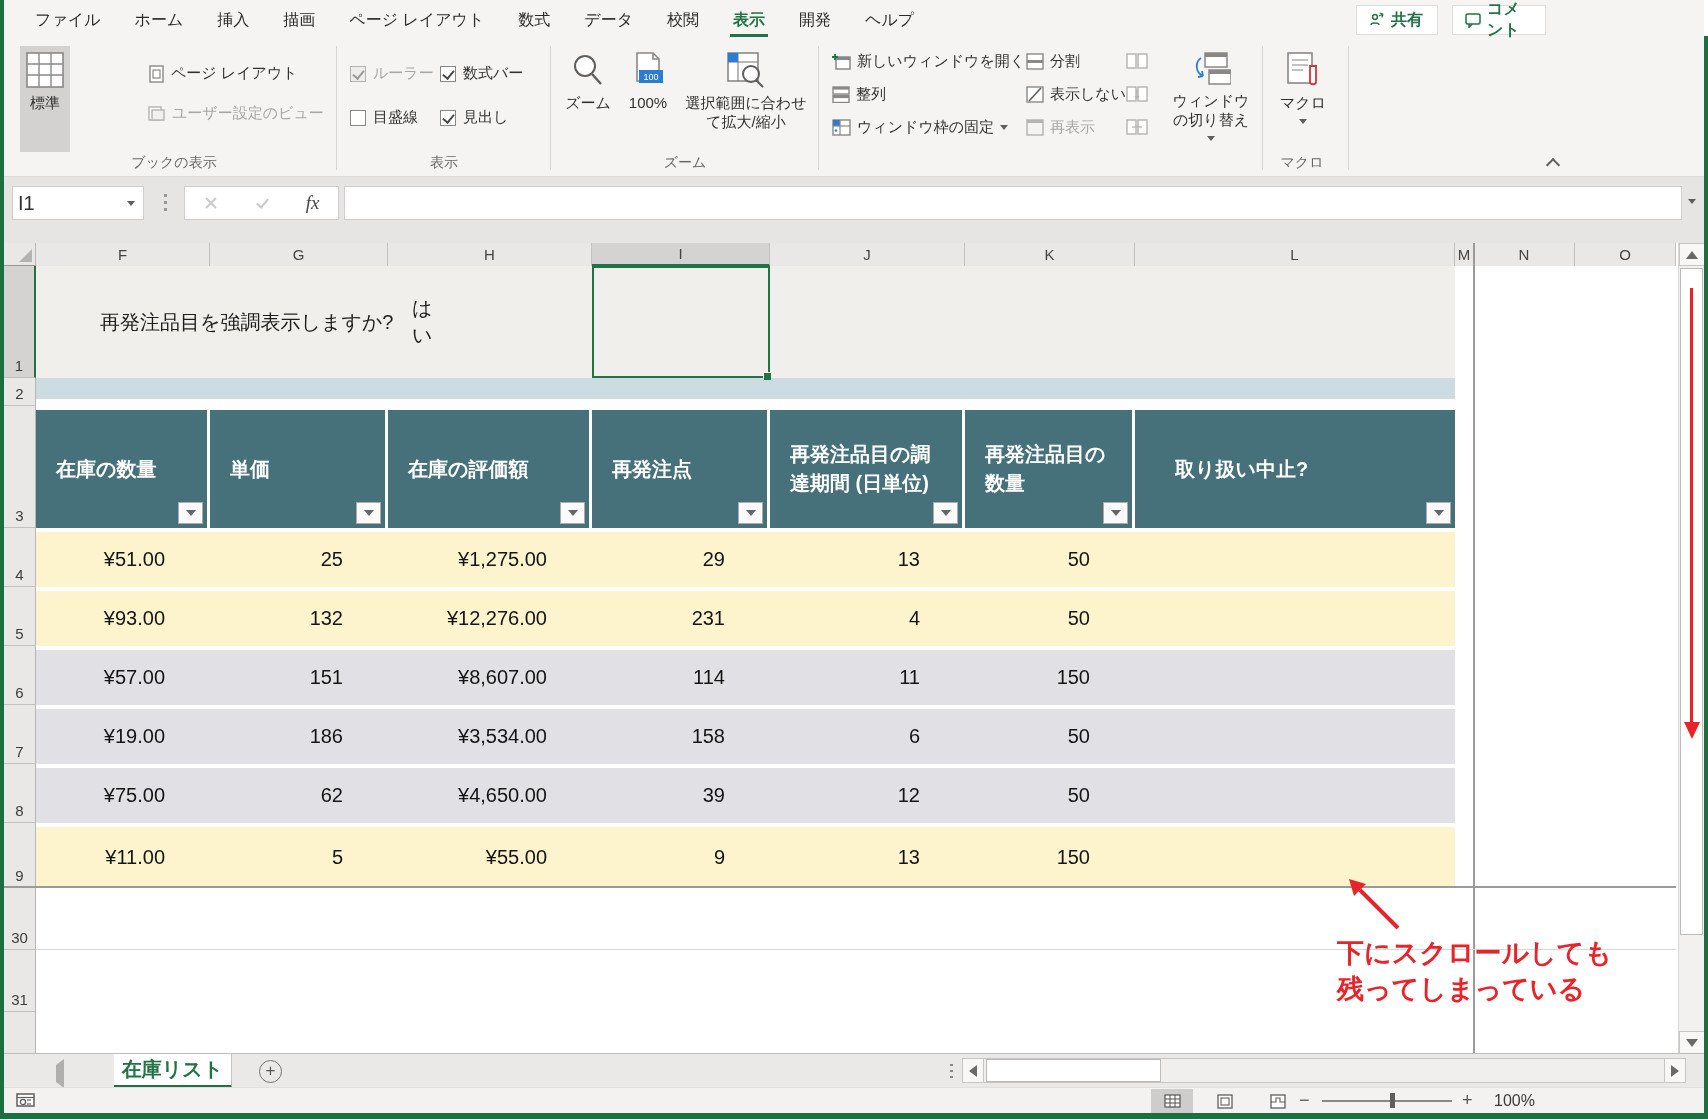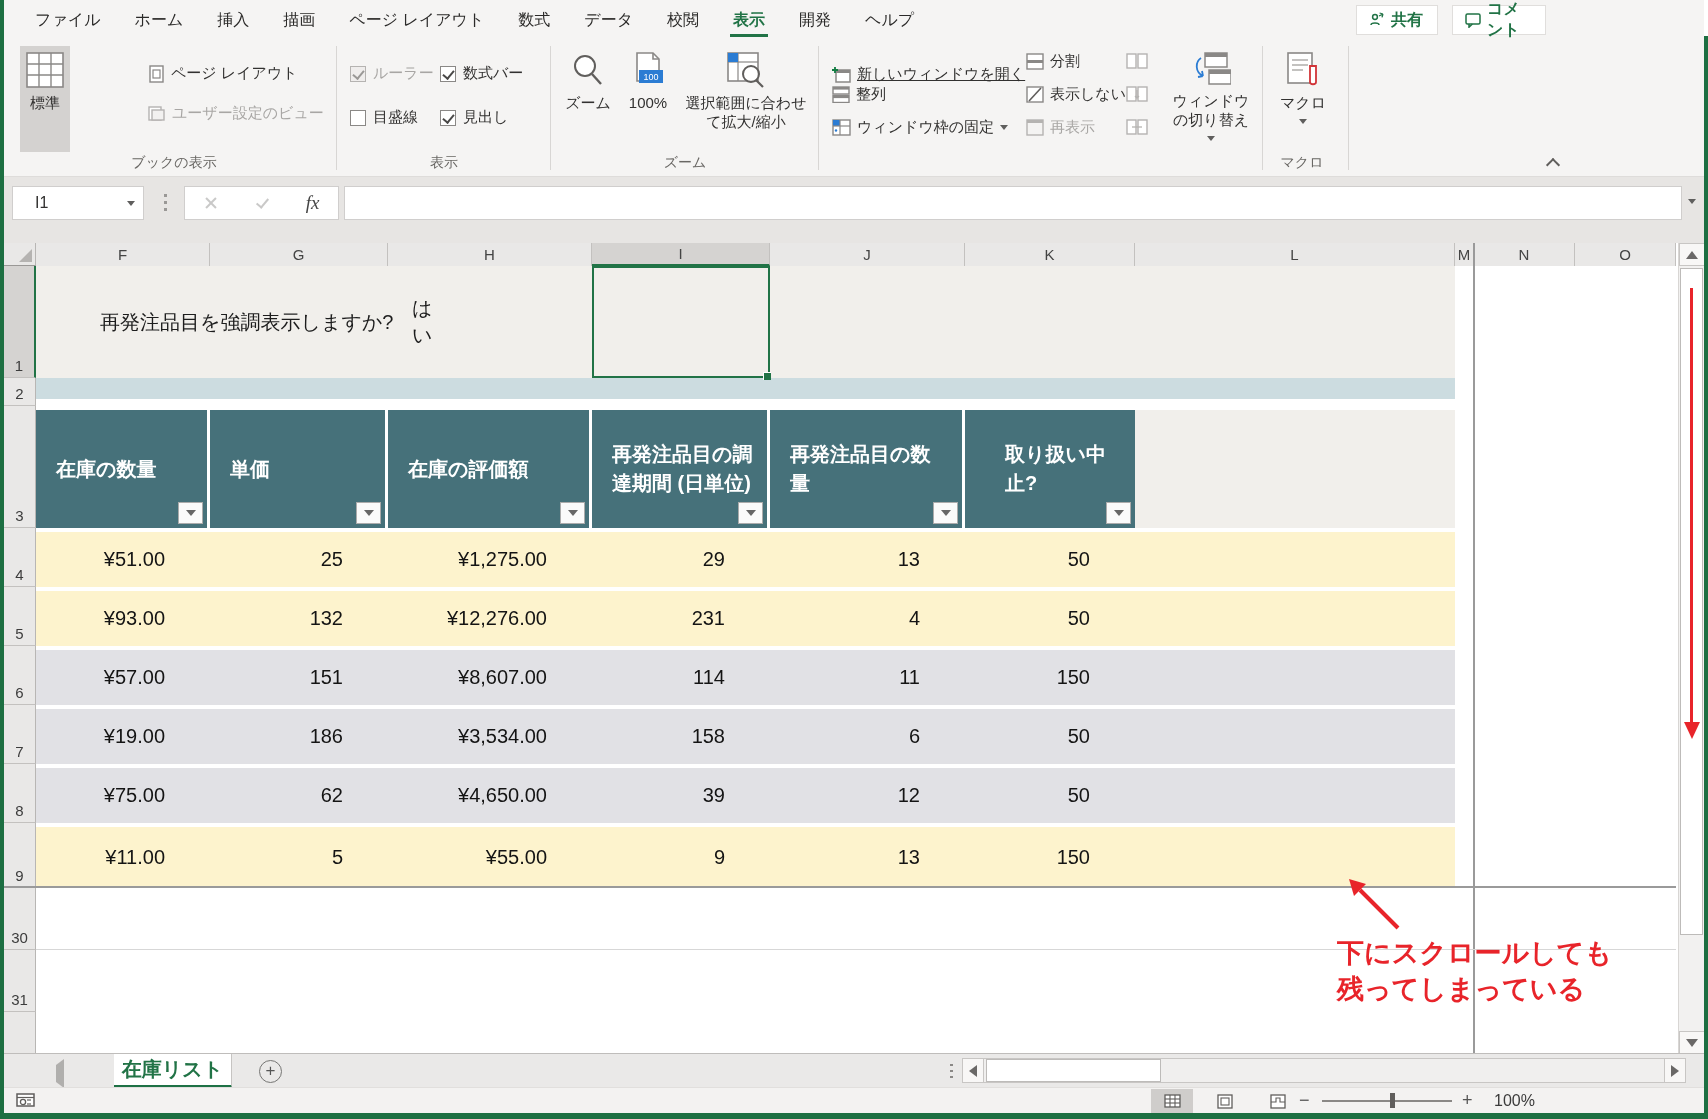--- a/index.html
+++ b/index.html
@@ -34,21 +34,21 @@
   .chk { position:absolute; display:flex; align-items:center; gap:7px; font-size:15px; color:#323130; }
   .box { width:16px; height:16px; border:1px solid #8a8886; background:#fff; position:relative; }
   .chk.dis .box { background:#efedec; border-color:#b5b3b1; }
   .box.on::after { content:""; position:absolute; left:4px; top:1px; width:5px; height:9px; border:solid #494847; border-width:0 2px 2px 0; transform:rotate(40deg); }
   .chk.dis .box.on::after { border-color:#9a9896; }
   .ddarrow { width:0; height:0; border-left:4px solid transparent; border-right:4px solid transparent; border-top:5px solid #5f5e5d; display:inline-block; }
   .chev { position:absolute; left:1544px; top:120px; width:10px; height:10px; border-left:2px solid #605e5c; border-top:2px solid #605e5c; transform:rotate(45deg); }
 
   
   .fbar { position:absolute; left:4px; top:177px; width:1700px; height:66px; background:#e7e5e3; }
-  .namebox { position:absolute; left:8px; top:9px; width:132px; height:34px; background:#fff; border:1px solid #d0cecd; font-size:16px; color:#323130; line-height:32px; padding-left:22px; }
+  .namebox { position:absolute; left:8px; top:9px; width:132px; height:34px; background:#fff; border:1px solid #d0cecd; font-size:20px; color:#323130; line-height:32px; padding-left:5px; }
   .namebox .ddarrow { position:absolute; right:8px; top:14px; }
   .fdots { position:absolute; left:160px; top:15px; width:3px; height:22px;
            background:radial-gradient(circle,#9a9896 1.5px,transparent 1.6px); background-size:3px 7px; }
   .fbtns { position:absolute; left:180px; top:9px; width:155px; height:34px; background:#fff; border:1px solid #d0cecd; display:flex; align-items:center; justify-content:space-around; }
   .xicon { position:relative; width:14px; height:14px; opacity:.45; }
   .xicon::before,.xicon::after { content:""; position:absolute; left:6px; top:0; width:2px; height:14px; background:#8a8886; }
   .xicon::before { transform:rotate(45deg); } .xicon::after { transform:rotate(-45deg); }
   .ckicon { width:14px; height:14px; position:relative; opacity:.45; }
   .ckicon::after { content:""; position:absolute; left:4px; top:0; width:5px; height:10px; border:solid #8a8886; border-width:0 2px 2px 0; transform:rotate(40deg); }
   .fxicon { font-family:"Liberation Serif","DejaVu Serif",serif; font-style:italic; font-size:19px; color:#444; }
@@ -256,21 +256,21 @@
             <rect x="1" y="1" width="10" height="9" fill="#2b7cd3"></rect>
             <circle cx="24" cy="22" r="8" fill="#fff" fill-opacity=".7" stroke="#605e5c" stroke-width="2"></circle>
             <line x1="29" y1="28" x2="36" y2="35" stroke="#605e5c" stroke-width="2.2"></line>
           </svg>
       </span>
       <span>選択範囲に合わせて拡大/縮小</span>
     </div>
     <div class="glabel" style="left:556px; width:250px;">ズーム</div>
     <div class="rdiv" style="left:814px;"></div>
 
-    <div class="smallbtn" style="left:828px; top:25px;text-decoration:underline;">
+    <div class="smallbtn" style="left:828px; top:12px;">
       <span>
         <svg width="19" height="17" viewBox="0 0 19 17">
             <rect x="4" y="4" width="14" height="12" fill="#fff" stroke="#8a8886" stroke-width="1.5"></rect>
             <rect x="4" y="4" width="14" height="3" fill="#8a8886"></rect>
             <path d="M3 1 v6 M0 4 h6" stroke="#107c41" stroke-width="1.8"></path>
           </svg>
       </span>
       <span>新しいウィンドウを開く</span>
     </div>
     <div class="smallbtn" style="left:828px; top:45px;">
@@ -445,20 +445,26 @@
           </span>
       </div>
       <div class="th">
         <span>単価</span>
         <span class="filter">
             <span class="tri"></span>
           </span>
       </div>
       <div class="th">
         <span>在庫の評価額</span>
+        <span class="filter">
+            <span class="tri"></span>
+          </span>
+      </div>
+      <div class="th">
+        <span>再発注点</span>
         <span class="filter">
             <span class="tri"></span>
           </span>
       </div>
       <div class="th">
         <span>再発注品目の調達期間 (日単位)</span>
         <span class="filter">
             <span class="tri"></span>
           </span>
       </div>

